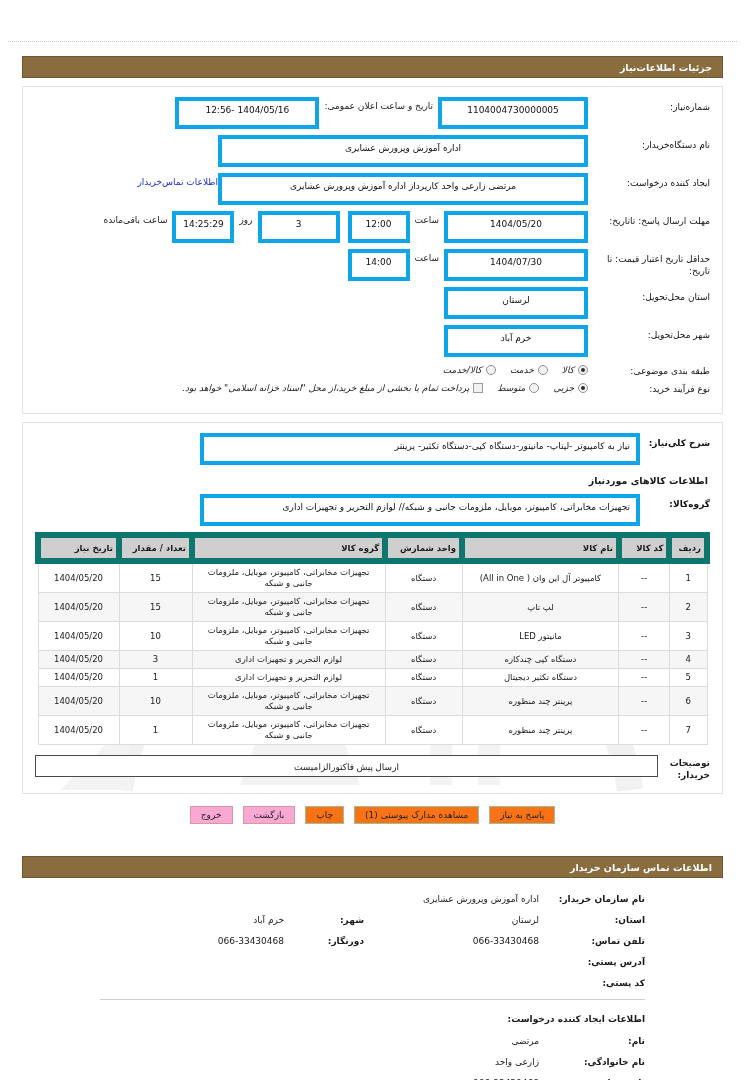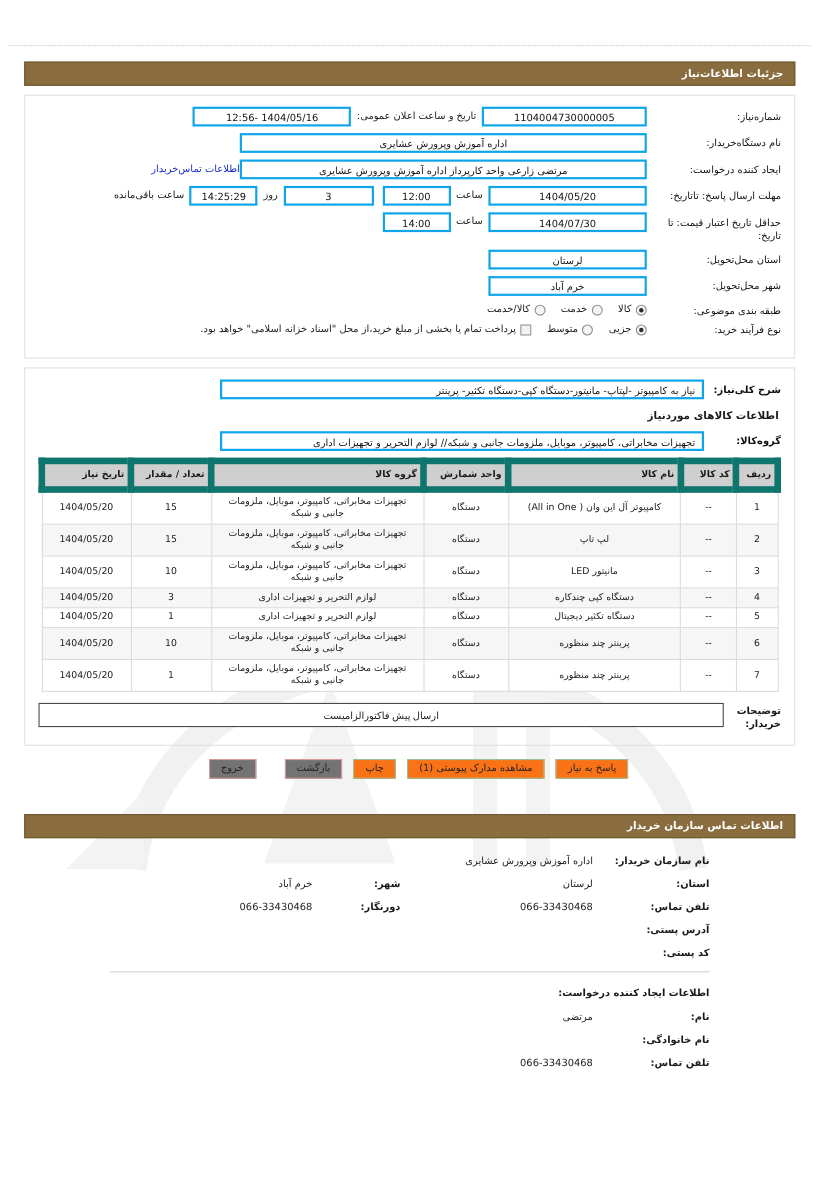--- a/index.html
+++ b/index.html
@@ -76,23 +76,23 @@
     flex: 0 0 122px;
     text-align: right;
     font-size: 9px;
     color: #111;
     padding-top: 4px;
     line-height: 12px;
   }
   .lbl.b { font-weight: bold; }
 
   .box {
-    border: 2px solid #0ea5e9;
+    border: 4px solid #0ea5e9;
     background: #fff;
-    height: 18px;
+    height: 32px;
     line-height: 18px;
     font-size: 9px;
     padding: 0 6px;
     box-sizing: border-box;
     text-align: center;
     color: #111;
     white-space: nowrap;
     overflow: hidden;
   }
   .box.rt { text-align: right; }
@@ -119,20 +119,21 @@
   }
 
   
   .opt {
     display: inline-flex;
     align-items: flex-end;
     gap: 4px;
     margin-left: 14px;
     font-size: 9px;
     white-space: nowrap;
+    font-style: italic;
   }
   .radio {
     width: 10px; height: 10px;
     border-radius: 50%;
     border: 1px solid #8e8e8e;
     background: #f4f4f4;
     box-sizing: border-box;
     display: inline-block;
     position: relative;
   }
@@ -245,21 +246,21 @@
     font-family: inherit;
     height: 18px;
     line-height: 16px;
     padding: 0 10px;
     box-sizing: border-box;
     cursor: pointer;
     white-space: nowrap;
   }
   .btn.wide { min-width: 108px; }
   .btn.green { background: #f97316; border-color: #9dbf98; }
-  .btn.pink  { background: #737373; border-color: #d79a9a; margin-left: 16px; }
+  .btn.pink  { background: #f9a8d4; border-color: #d79a9a; }
 
   
   .contact {
     margin: 16px 100px 0 100px;
     font-size: 9px;
   }
   .crow {
     display: flex;
     align-items: baseline;
     margin-bottom: 11px;
@@ -553,20 +554,21 @@
 
   <div class="contact" style="margin-top:0;">
 
     <div class="crow">
       <div class="ck">نام:</div>
       <div class="cv2">مرتضی</div>
     </div>
 
     <div class="crow">
       <div class="ck">نام خانوادگی:</div>
+      <div class="cv2">زارعی واحد</div>
     </div>
 
     <div class="crow">
       <div class="ck">تلفن تماس:</div>
       <div class="cv2">066-33430468</div>
     </div>
 
   </div>
 
 </div>

